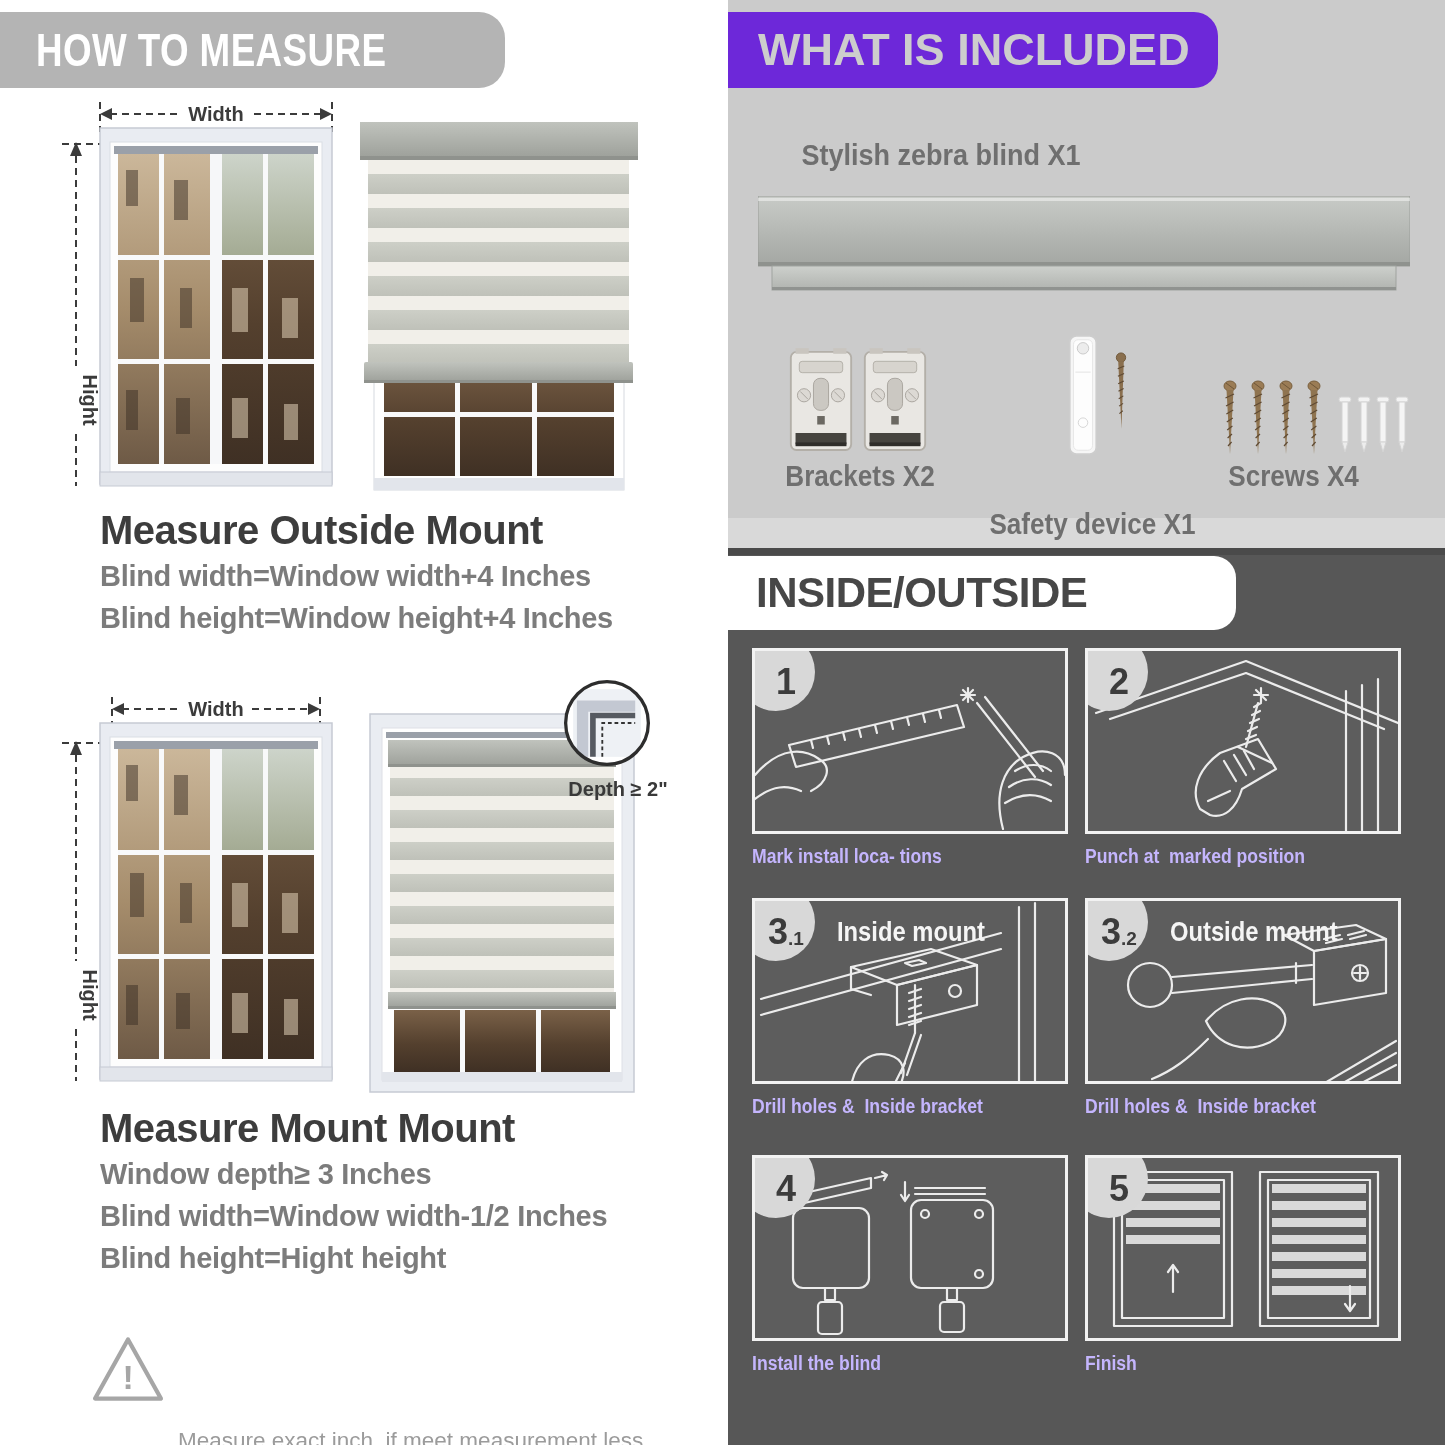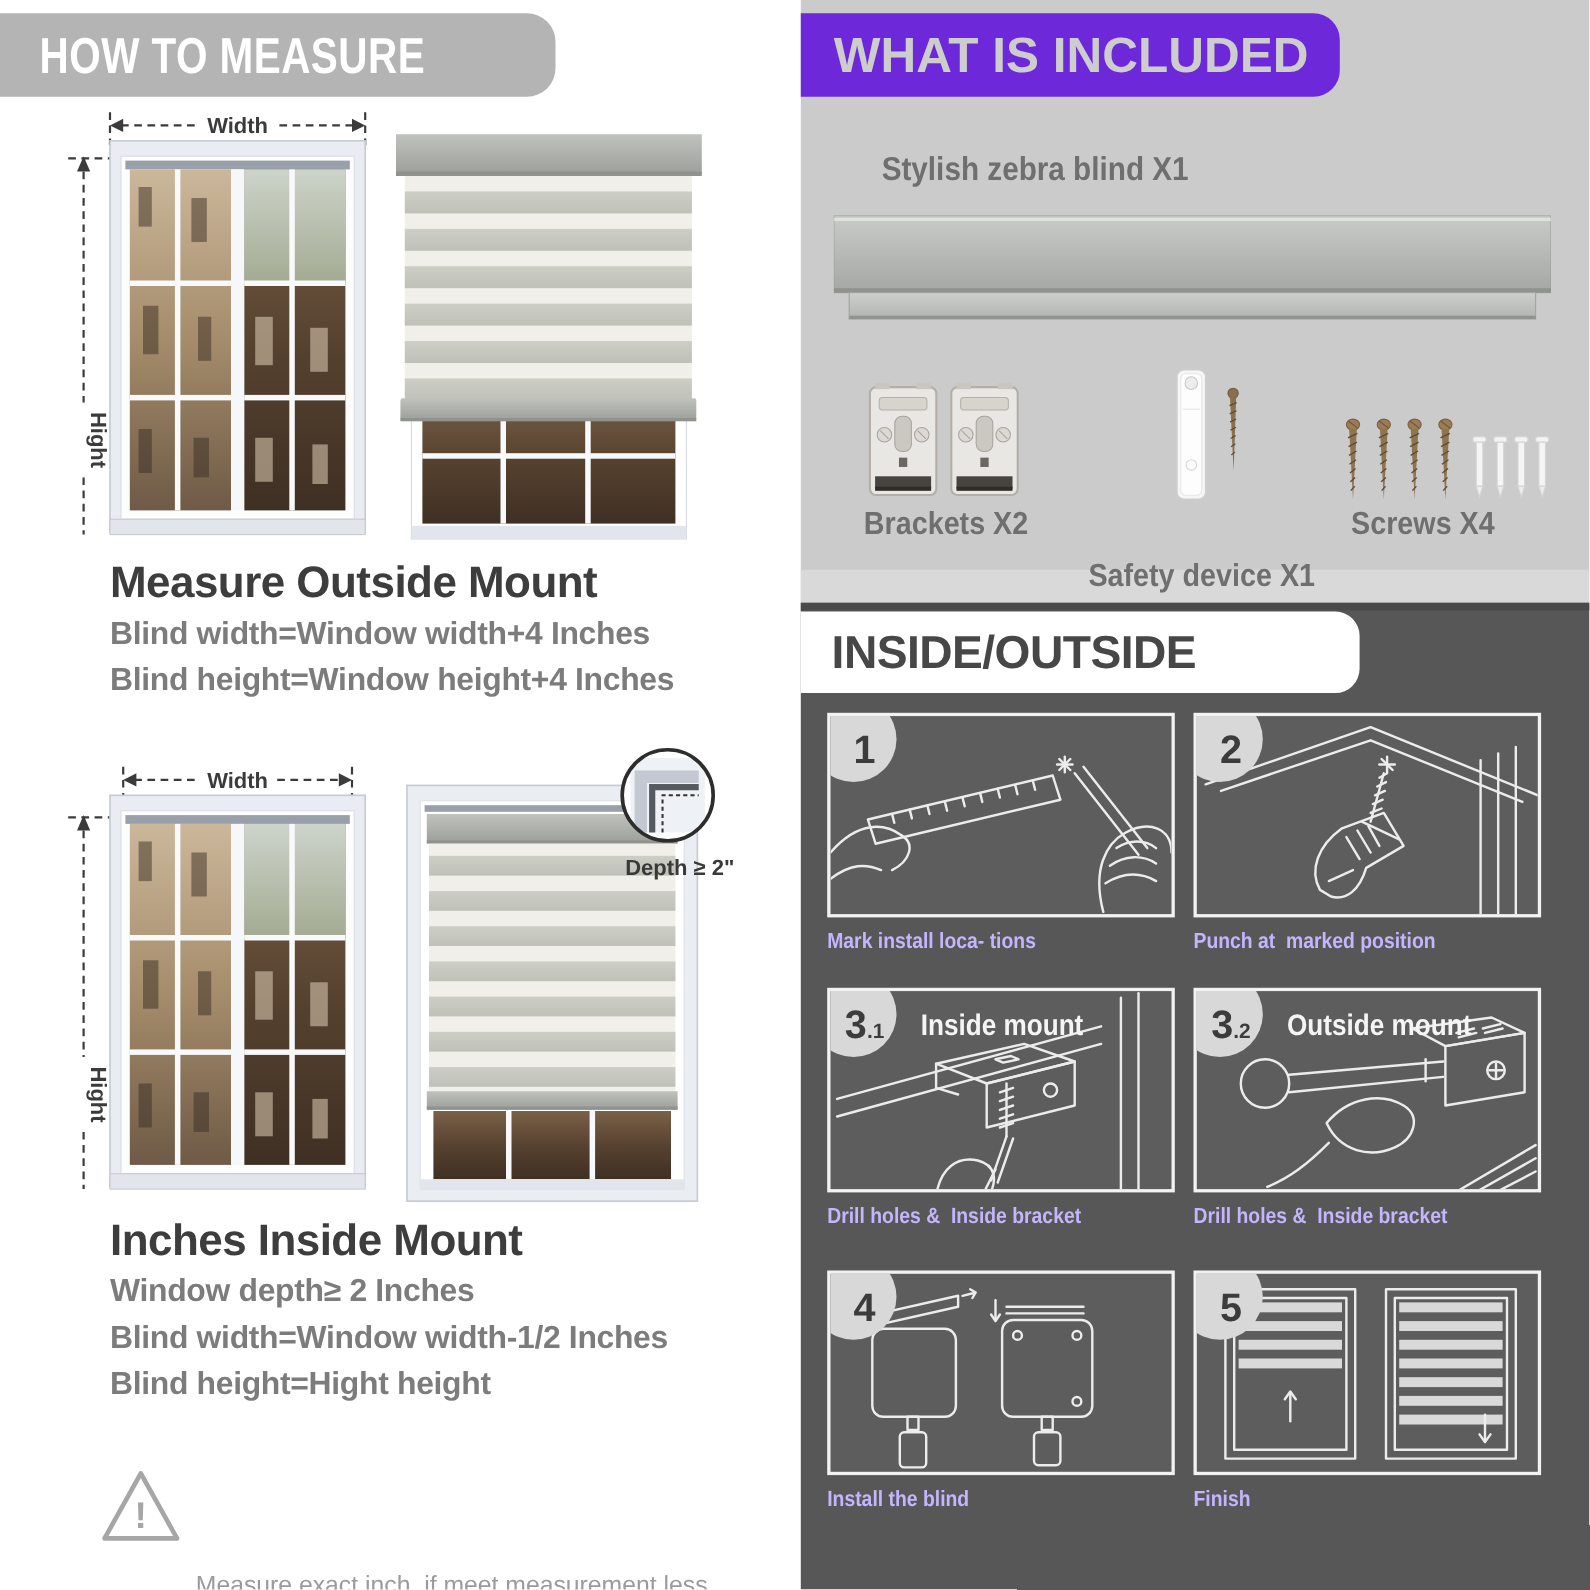--- a/index.html
+++ b/index.html
@@ -263,22 +263,22 @@
       <rect width="100" height="100" fill="#ffffff"></rect>
       <rect x="14" y="14" width="72" height="72" fill="#eef1f5"></rect>
       <path d="M24,86 L24,32 L80,32" stroke="#c3c8d2" stroke-width="12" fill="none"></path>
       <path d="M35,86 L35,42 L80,42" stroke="#565a61" stroke-width="6" fill="none"></path>
       <path d="M45,86 L45,50 L80,50" stroke="#333333" stroke-width="2" stroke-dasharray="4 3" fill="none"></path>
     </g>
     <circle cx="50" cy="50" r="44" fill="none" stroke="#2d2d2d" stroke-width="3.5"></circle>
   </svg>
   <div class="abs depth-label" style="left:556px;top:778px;width:124px;">Depth ≥ 2"</div>
 
-  <div class="abs measure-title" style="left:100px;top:1106px;">Inches Inside Mount</div>
-  <div class="abs measure-line" style="left:100px;top:1158px;">Window depth≥ 2 Inches</div>
+  <div class="abs measure-title" style="left:100px;top:1106px;">Measure Mount Mount</div>
+  <div class="abs measure-line" style="left:100px;top:1158px;">Window depth≥ 3 Inches</div>
   <div class="abs measure-line" style="left:100px;top:1200px;">Blind width=Window width-1/2 Inches</div>
   <div class="abs measure-line" style="left:100px;top:1242px;">Blind height=Hight height</div>
 
   <svg class="abs" style="left:90px;top:1328px;" width="76" height="82" viewBox="0 0 90 84">
     <path d="M45 7 L84 77 L6 77 Z" fill="none" stroke="#a6a6a6" stroke-width="5" stroke-linejoin="round"></path>
     <text x="45" y="66" text-anchor="middle" font-family="Liberation Sans, sans-serif" font-weight="bold" font-size="40" fill="#a6a6a6">!</text>
   </svg>
   <div class="abs warn-text" style="left:178px;top:1400px;width:482px;margin-top:24px;">Measure exact inch, if meet measurement less than 1 inch,please also let us know exact measurement, please do not leave it</div>
 
   <div class="abs right-top">

